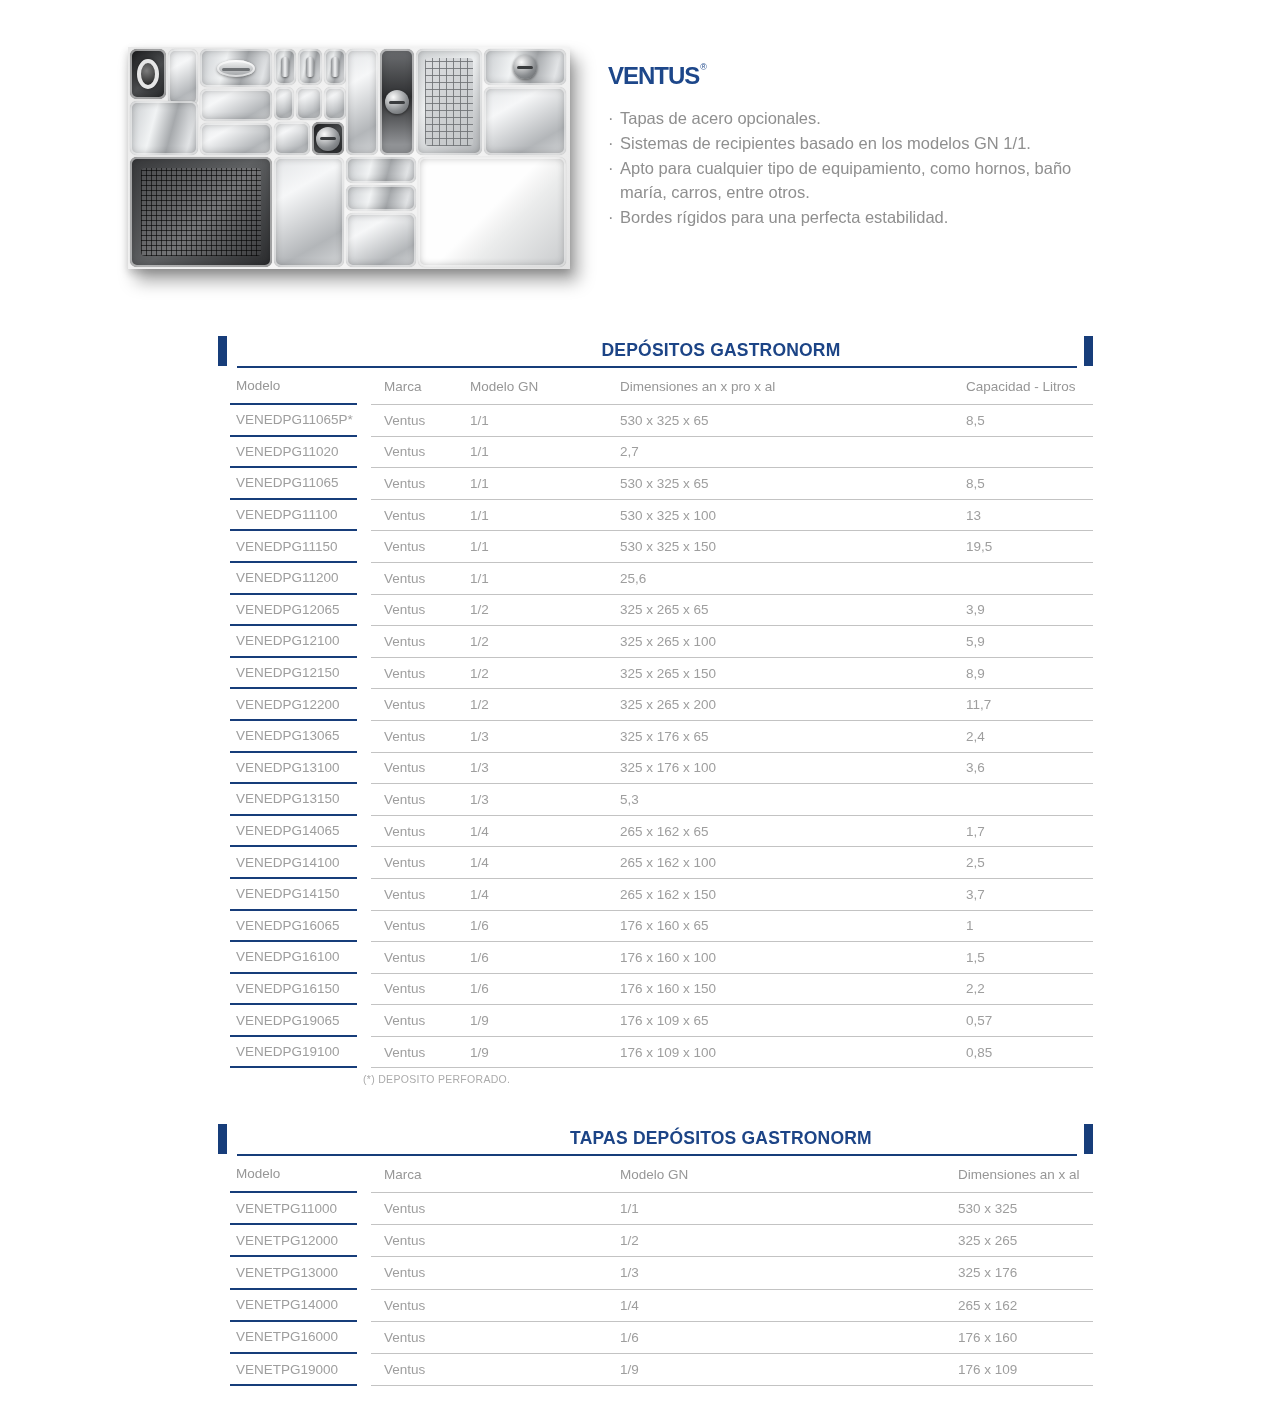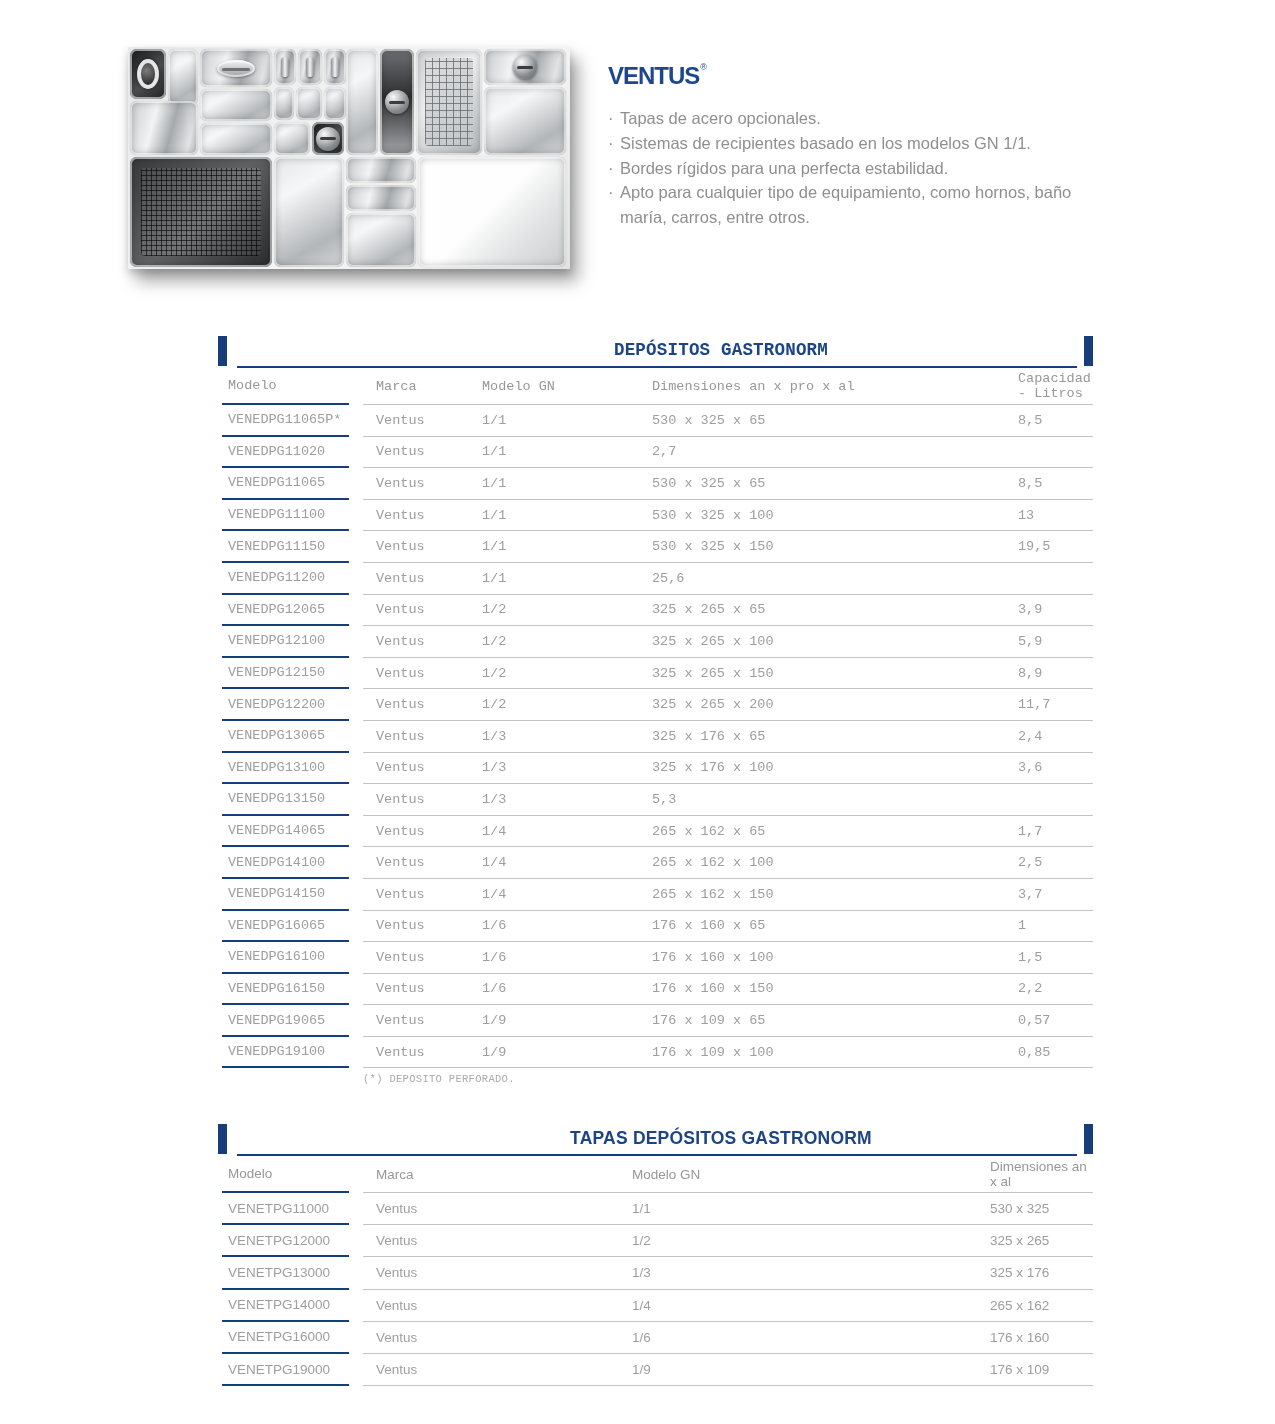--- a/index.html
+++ b/index.html
@@ -86,24 +86,24 @@
     font-size:17.5px; font-weight:700; color:#1c4486; letter-spacing:.2px;
     line-height:26px; white-space:nowrap;
   }
   .sec-rule { position:absolute; left:19px; right:16px; top:30px; height:2px; background:#173d7a; }
 
   .trow { display:flex; align-items:stretch; }
   .thead { height:37px; }
   .t1 .tbody .trow { height:31.6px; }
   .t2 .tbody .trow { height:32.2px; }
   .cell-modelo {
-    width:127px; margin-left:4px; padding-left:6px; border-bottom:2px solid #173d7a;
+    width:127px; margin-left:12px; padding-left:6px; border-bottom:2px solid #173d7a;
     display:flex; align-items:center;
   }
-  .cell-rest { flex:1; margin-left:14px; border-bottom:1px solid #c3c3c3; display:flex; align-items:center;gap:20px; }
+  .cell-rest { flex:1; margin-left:14px; border-bottom:1px solid #c3c3c3; display:flex; align-items:center; }
   .cell { display:flex; align-items:center; height:100%; }
   .c-marca  { width:99px;  padding-left:13px; }
   .c-gn     { width:150px; }
   .c-dim    { width:346px; }
   .c-cap    { flex:1; }
   .c-marca2 { width:249px; padding-left:13px; }
   .c-gn2    { width:338px; }
   .c-dim2   { flex:1; }
   .thead .cell-modelo, .thead .cell { font-size:13.5px; color:#979797; }
   .tbody .cell-modelo, .tbody .cell { font-size:13.5px; color:#9e9e9e; }
@@ -160,25 +160,25 @@
       <div class="tile shine" style="left: 290px; top: 110px; width: 148px; height: 110px;"></div>
     </div>
 
   <div class="logo">
     <span>VENTUS</span><sup>®</sup>
   </div>
 
   <ul class="features" id="features">
       <li>Tapas de acero opcionales.</li>
       <li>Sistemas de recipientes basado en los modelos GN 1/1.</li>
+      <li>Apto para cualquier tipo de equipamiento, como hornos, baño maría, carros, entre otros.</li>
       <li>Bordes rígidos para una perfecta estabilidad.</li>
-      <li>Apto para cualquier tipo de equipamiento, como hornos, baño maría, carros, entre otros.</li>
     </ul>
 
-  <div class="section t1" style="top:336px;font-family:Liberation Mono, monospace;">
+  <div class="section t1" style="top:336px;">
     <div class="sec-head">
       <div class="bar left"></div>
       <div class="bar right"></div>
       <div class="sec-title">DEPÓSITOS GASTRONORM</div>
       <div class="sec-rule"></div>
     </div>
     <div class="trow thead">
       <div class="cell-modelo">Modelo</div>
       <div class="cell-rest">
         <div class="cell c-marca">Marca</div>

